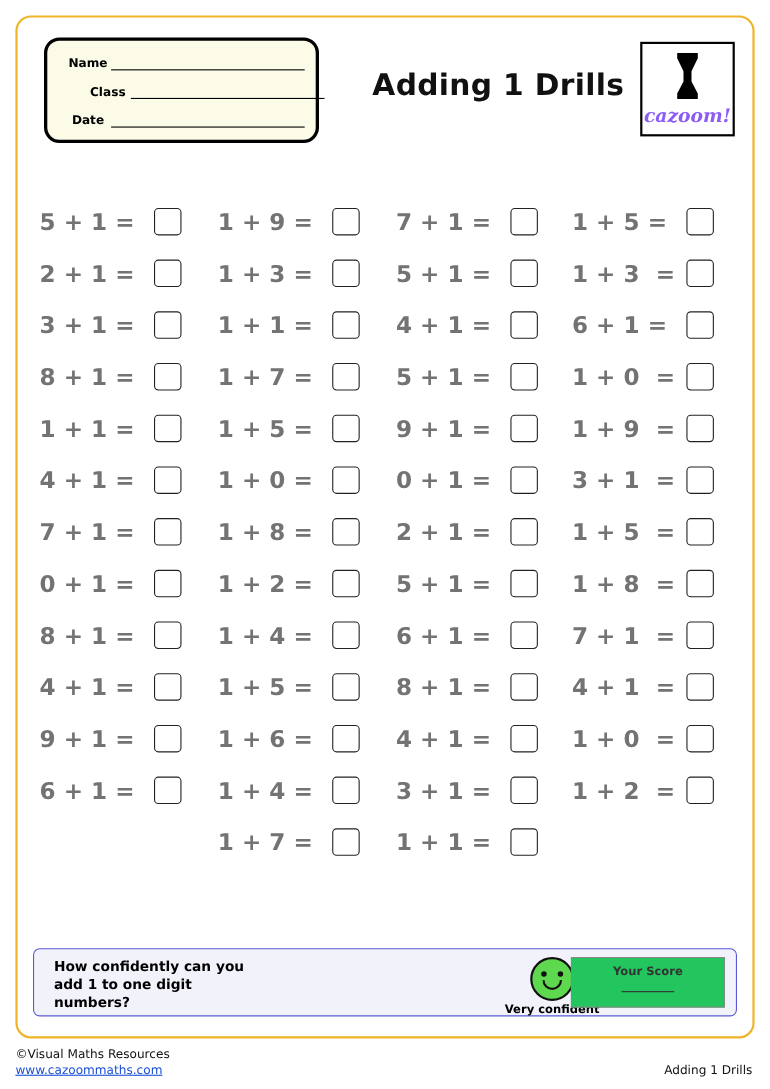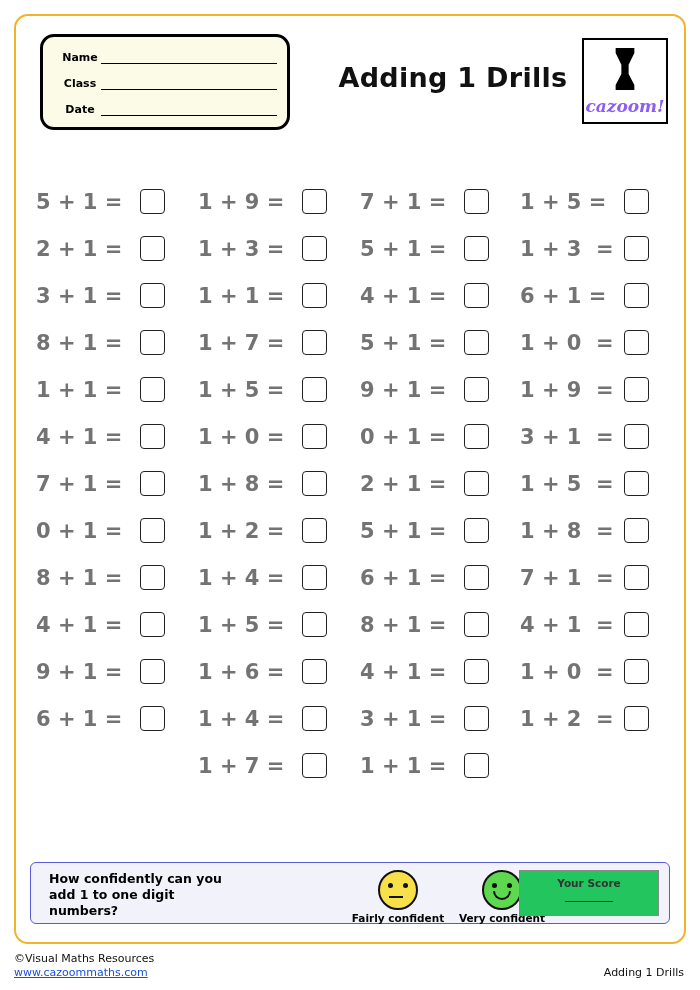--- a/index.html
+++ b/index.html
@@ -57,21 +57,21 @@
     width: 42px;
     color: #000;
     text-align: center;
   }
   .name-row .line {
     flex: 1;
     border-bottom: 1.5px solid #000;
     height: 12px;
   }
   .r1 { top: 14px; }
-  .r2 { top: 40px; }
+  .r2 { top: 40px; margin-left: 18px; }
   .r3 { top: 66px; }
 
   .title {
     position: absolute;
     left: 280px;
     top: 32px;
     width: 290px;
     text-align: center;
     font-size: 27px;
     font-weight: bold;
@@ -369,28 +369,20 @@
     <div class="prob"><span class="expr">4 + 1  =</span><span class="ansbox"></span></div>
     <div class="prob"><span class="expr">1 + 0  =</span><span class="ansbox"></span></div>
     <div class="prob"><span class="expr">1 + 2  =</span><span class="ansbox"></span></div>
   </div>
 </div>
 
 <div class="conf-bar">
   <div class="conf-q">How confidently can you add 1 to one digit numbers?</div>
 
 
-  <div class="face-group fg2">
-    <div class="face yellow">
-      <span class="eye l"></span>
-        <span class="eye r"></span>
-        <span class="mouth flat"></span>
-    </div>
-    <div class="face-label">Fairly confident</div>
-  </div>
 
   <div class="face-group fg3">
     <div class="face green">
       <span class="eye l"></span>
         <span class="eye r"></span>
         <span class="mouth smile"></span>
     </div>
     <div class="face-label">Very confident</div>
   </div>
 

